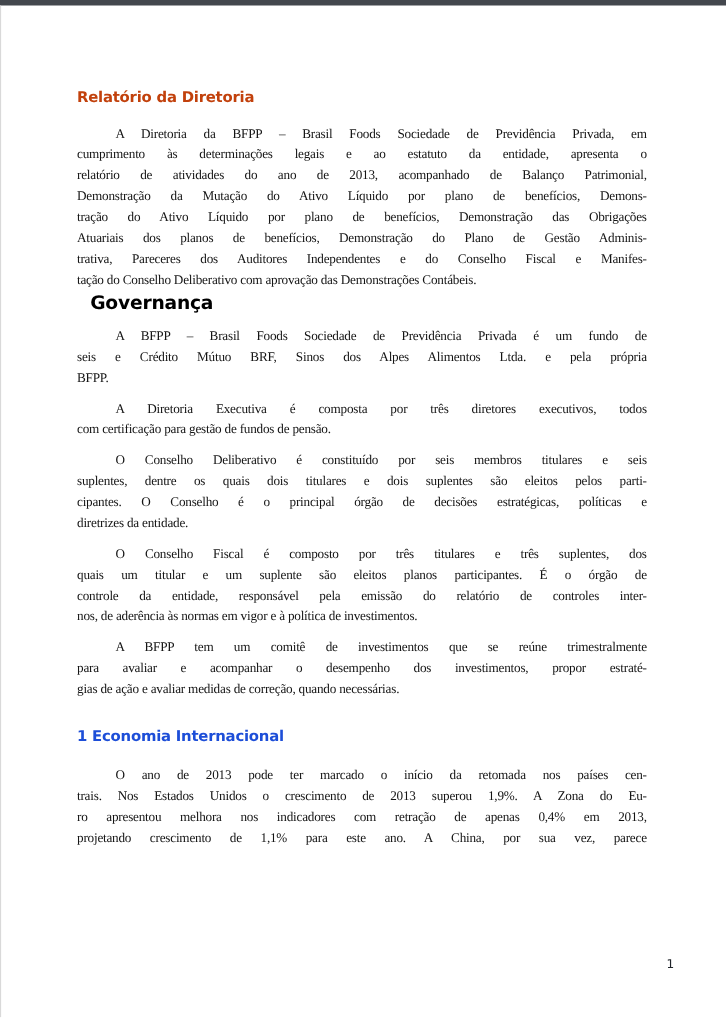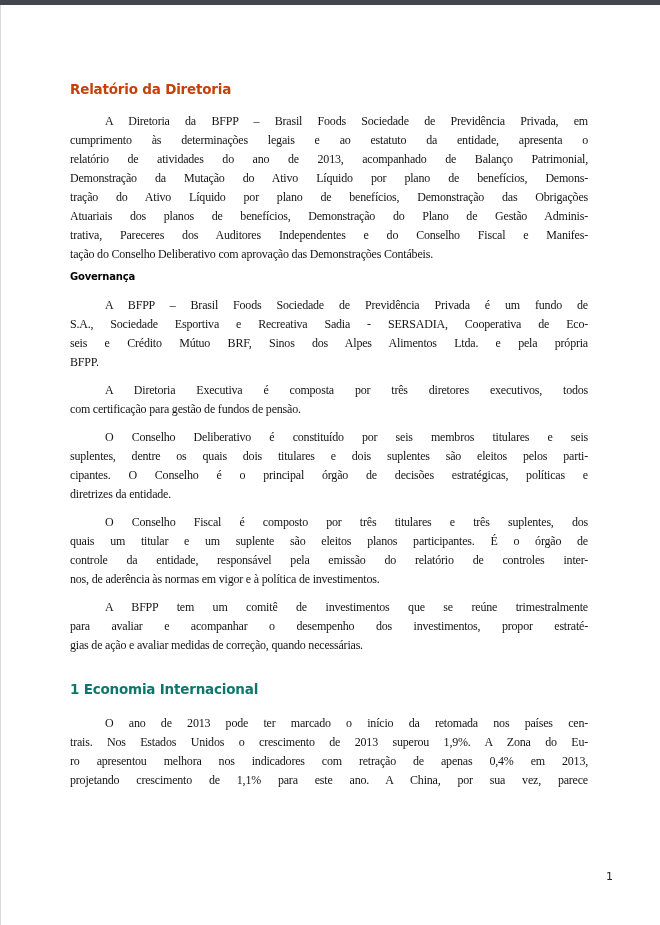--- a/index.html
+++ b/index.html
@@ -40,30 +40,30 @@
     letter-spacing: -0.2px;
   }
   .title {
     font-size: 13.5px;
     font-weight: bold;
     color: #c2410c;
     line-height: 19px;
     margin: 0 0 13px 0;
   }
   .heading {
-    font-size: 10px;
+    font-size: 17px;
     font-weight: bold;
     color: #000;
     line-height: 19px;
-    margin: -6px 0 10px 0;
+    margin: -6px 0 10px 12px;
   }
   .numbered-heading {
     font-size: 13.5px;
     font-weight: bold;
-    color: #0f766e;
+    color: #1d4ed8;
     line-height: 19px;
     margin: 25px 0 15px 0;
   }
   .para {
     margin: 0 0 9px 0;
   }
   .line {
     text-align: justify;
     text-align-last: justify;
     font-family: Liberation Serif, serif;
@@ -98,21 +98,20 @@
         <div class="line">relatório de atividades do ano de 2013, acompanhado de Balanço Patrimonial,</div>
         <div class="line">Demonstração da Mutação do Ativo Líquido por plano de benefícios, Demons-</div>
         <div class="line">tração do Ativo Líquido por plano de benefícios, Demonstração das Obrigações</div>
         <div class="line">Atuariais dos planos de benefícios, Demonstração do Plano de Gestão Adminis-</div>
         <div class="line">trativa, Pareceres dos Auditores Independentes e do Conselho Fiscal e Manifes-</div>
         <div class="line last">tação do Conselho Deliberativo com aprovação das Demonstrações Contábeis.</div>
       </div>
       <div class="heading">Governança</div>
       <div class="para">
         <div class="line first">A BFPP – Brasil Foods Sociedade de Previdência Privada é um fundo de</div>
-        <div class="line">S.A., Sociedade Esportiva e Recreativa Sadia - SERSADIA, Cooperativa de Eco-</div>
         <div class="line">seis e Crédito Mútuo BRF, Sinos dos Alpes Alimentos Ltda. e pela própria</div>
         <div class="line last">BFPP.</div>
       </div>
       <div class="para">
         <div class="line first">A Diretoria Executiva é composta por três diretores executivos, todos</div>
         <div class="line last">com certificação para gestão de fundos de pensão.</div>
       </div>
       <div class="para">
         <div class="line first">O Conselho Deliberativo é constituído por seis membros titulares e seis</div>
         <div class="line">suplentes, dentre os quais dois titulares e dois suplentes são eleitos pelos parti-</div>

